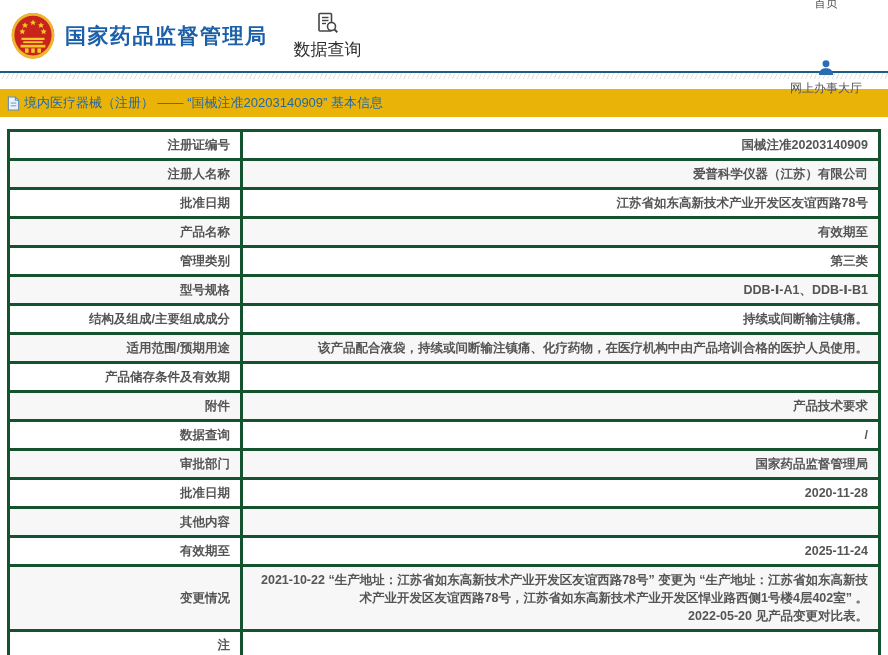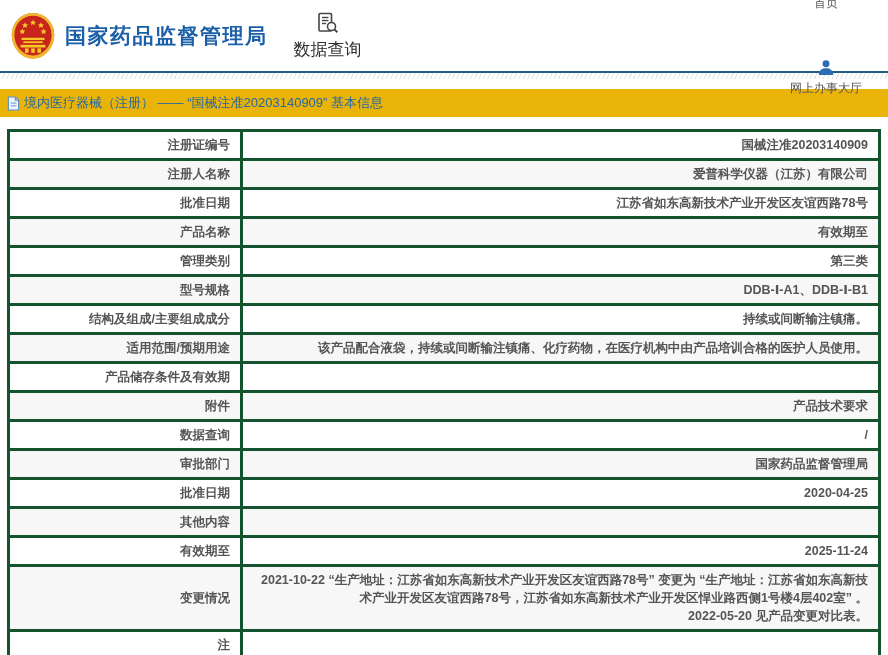--- a/index.html
+++ b/index.html
@@ -154,21 +154,21 @@
       <tr>
         <th>数据查询</th>
         <td>/</td>
       </tr>
       <tr>
         <th>审批部门</th>
         <td>国家药品监督管理局</td>
       </tr>
       <tr>
         <th>批准日期</th>
-        <td>2020-04-25</td>
+        <td>2020-11-28</td>
       </tr>
       <tr>
         <th>其他内容</th>
         <td></td>
       </tr>
       <tr>
         <th>有效期至</th>
         <td>2025-11-24</td>
       </tr>
       <tr>

